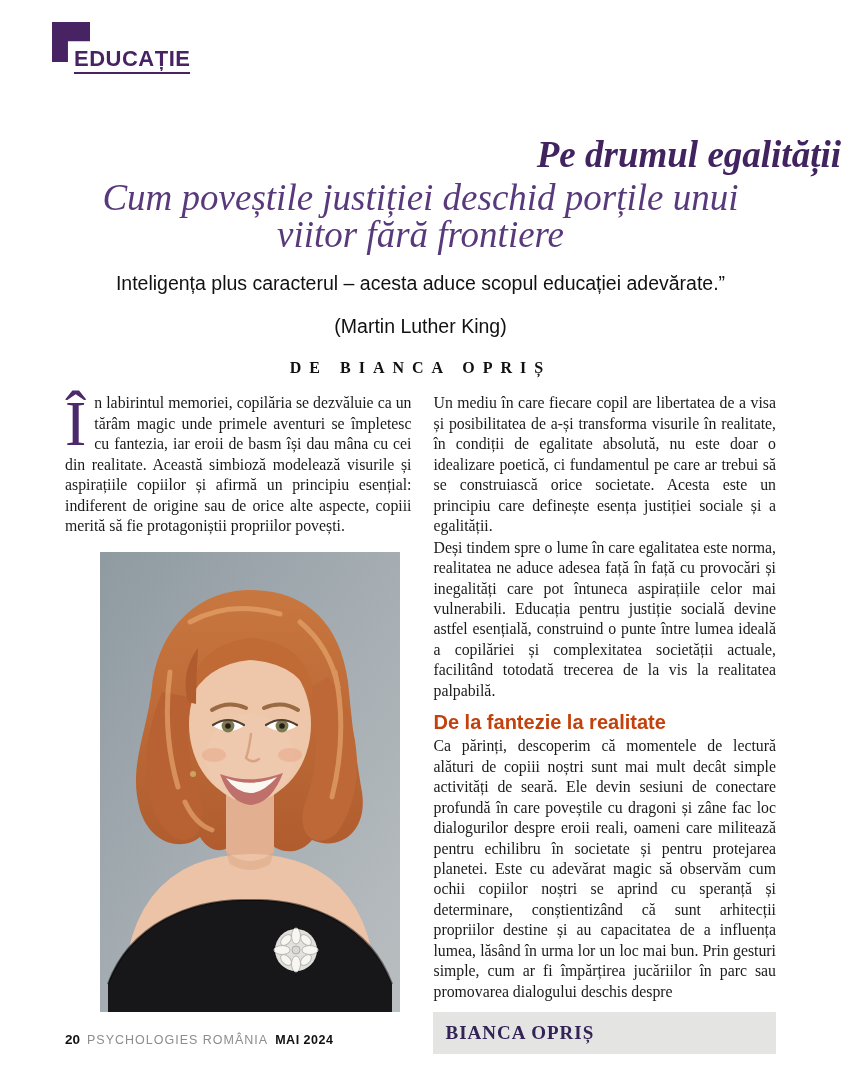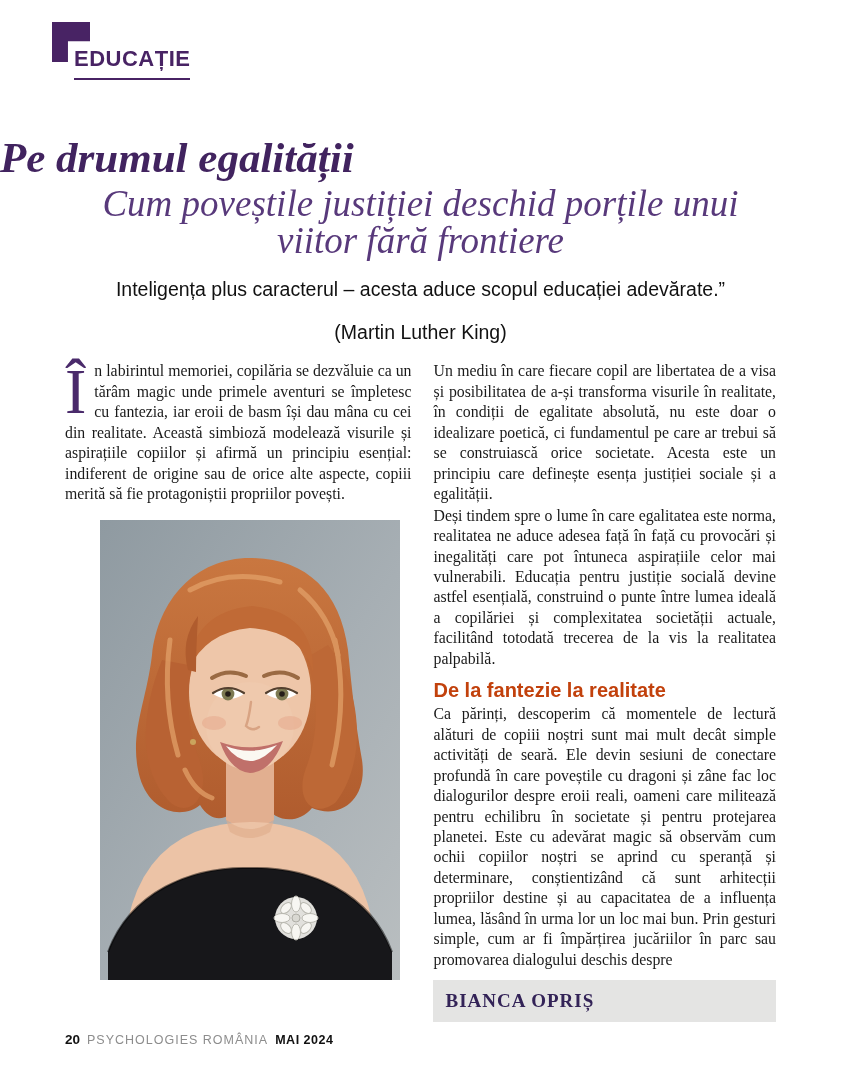--- a/index.html
+++ b/index.html
@@ -17,27 +17,27 @@
   .corner-mark{
     width:38px;height:40px;background:#482364;
     clip-path:polygon(0 0,100% 0,100% 48%,42% 48%,42% 100%,0 100%);
   }
   .kicker-text{
     margin-left:-16px;margin-top:24px;
     font-family:"Liberation Sans", sans-serif;
     font-weight:700;font-size:22px;letter-spacing:.5px;
     color:#482364;
     border-bottom:2px solid #482364;
-    padding-bottom:6px;
+    padding-bottom:0;
   }
   
   .title{
-    margin:136px 0 0 0;text-align:left;
+    margin:136px 0 0 0;text-align:right;
     font-style:italic;font-weight:700;
-    font-size:43px;line-height:1.0;
+    font-size:37px;line-height:1.0;
     color:#41235f;
   }
   .subtitle{
     margin:6px auto 0 auto;max-width:640px;text-align:center;
     font-style:italic;font-weight:400;
     font-size:37px;line-height:1.0;
     color:#58397b;
   }
   
   .quote{
@@ -104,20 +104,21 @@
   </header>
 
   <h1 class="title">Pe drumul egalității</h1>
   <h2 class="subtitle">Cum poveștile justiției deschid porțile unui viitor fără frontiere</h2>
 
   <div class="quote">
     <div>Inteligența plus caracterul – acesta aduce scopul educației adevărate.”</div>
     <div class="attr">(Martin Luther King)</div>
   </div>
 
+  <div class="byline">DE BIANCA OPRIȘ</div>
 
   <div class="columns">
 
     <div class="col-left">
       <p class="lead"><span class="dropcap">Î</span><span>n labirintul memoriei, copilăria se dezvăluie ca un tărâm magic unde primele aventuri se împletesc cu fantezia, iar eroii de basm își dau mâna cu cei din realitate. Această simbioză modelează visurile și aspirațiile copiilor și afirmă un principiu esențial: indiferent de origine sau de orice alte aspecte, copiii merită să fie protagoniștii propriilor povești.</span></p>
 
       <figure class="photo">
         <svg viewBox="0 0 300 460" xmlns="http://www.w3.org/2000/svg" role="img">
           <defs>
             <linearGradient id="bg" x1="0" y1="0" x2="1" y2="1">

